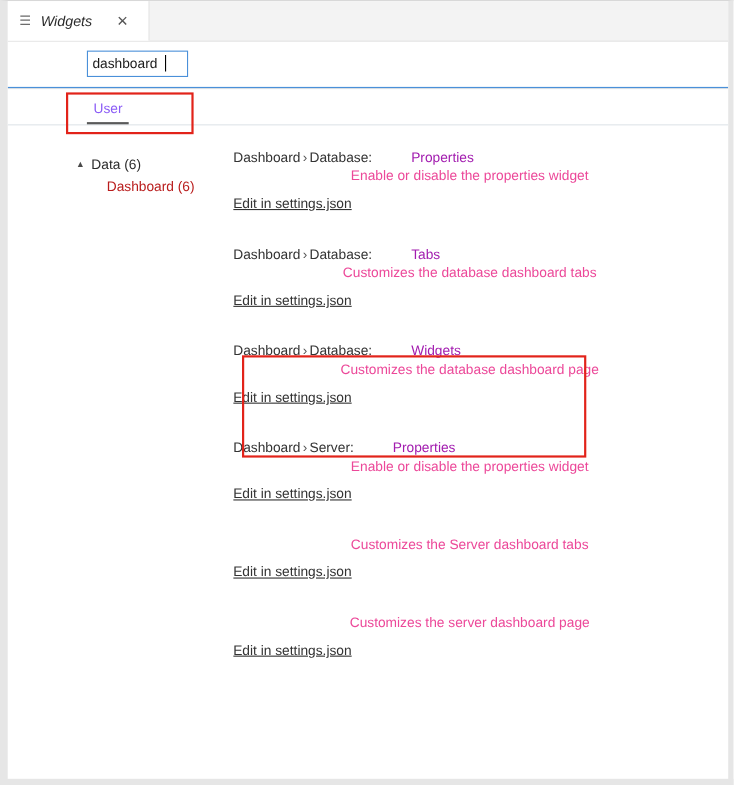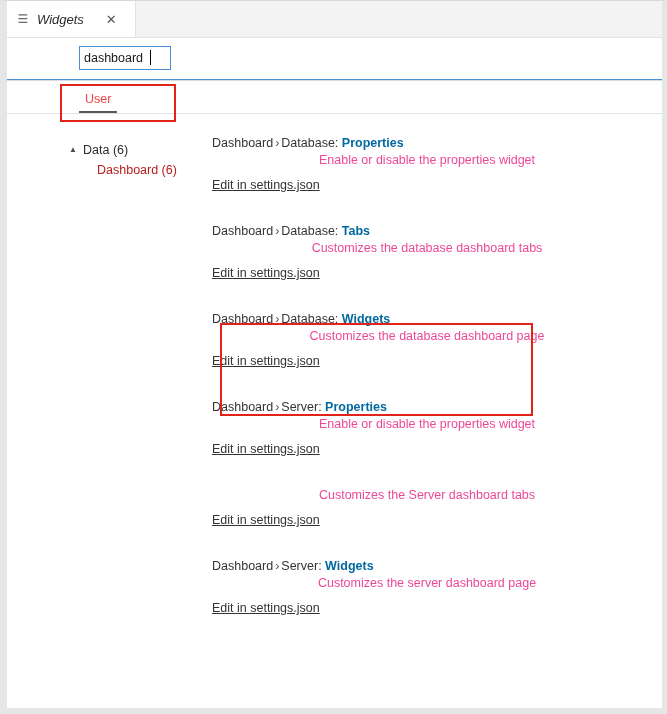--- a/index.html
+++ b/index.html
@@ -129,21 +129,21 @@
   .scopebar {
     height: 32px;
     border-bottom: 1px solid #dfe4e8;
     padding-left: 72px;
     display: flex;
     align-items: flex-end;
     background: #ffffff;
   }
   .scope-tab {
     font-size: 12.5px;
-    color: #ef4444;
+    color: #8b5cf6;
     padding: 0 6px 5px 6px;
     border-bottom: 2px solid transparent;
     cursor: pointer;
   }
   .scope-tab.active {
     border-bottom: 2px solid #5a5a5a;
   }
   
   .content {
     display: flex;
@@ -189,22 +189,23 @@
     padding: 0 0 0 0;
     margin-bottom: 32px;
     position: relative;
   }
   .setting-title {
     font-size: 12.5px;
     color: #333333;
     margin-bottom: 3px;
   }
   .setting-title b {
-    font-weight: bold;
-    color: #0369a1;
+    font-weight: normal;
+    color: #a21caf;
+    margin-left: 32px;
   }
   .setting-title .sep {
     color: #555;
     padding: 0 2px;
   }
   .setting-desc {
     font-size: 12.5px;
     color: #ec4899;
     margin-bottom: 10px;
     text-align: center;
@@ -301,24 +302,20 @@
         <div class="setting-desc">Enable or disable the properties widget</div>
         <span class="setting-link">Edit in settings.json</span>
       </div>
 
       <div class="setting">
         <div class="setting-desc">Customizes the Server dashboard tabs</div>
         <span class="setting-link">Edit in settings.json</span>
       </div>
 
       <div class="setting">
-        <div class="setting-title">
-          <span>Dashboard</span><span class="sep">›</span><span>Server:</span>
-          <b>Widgets</b>
-        </div>
         <div class="setting-desc">Customizes the server dashboard page</div>
         <span class="setting-link">Edit in settings.json</span>
       </div>
 
     </div>
   </div>
 
   <div class="highlight-setting"></div>
 </div>
 

